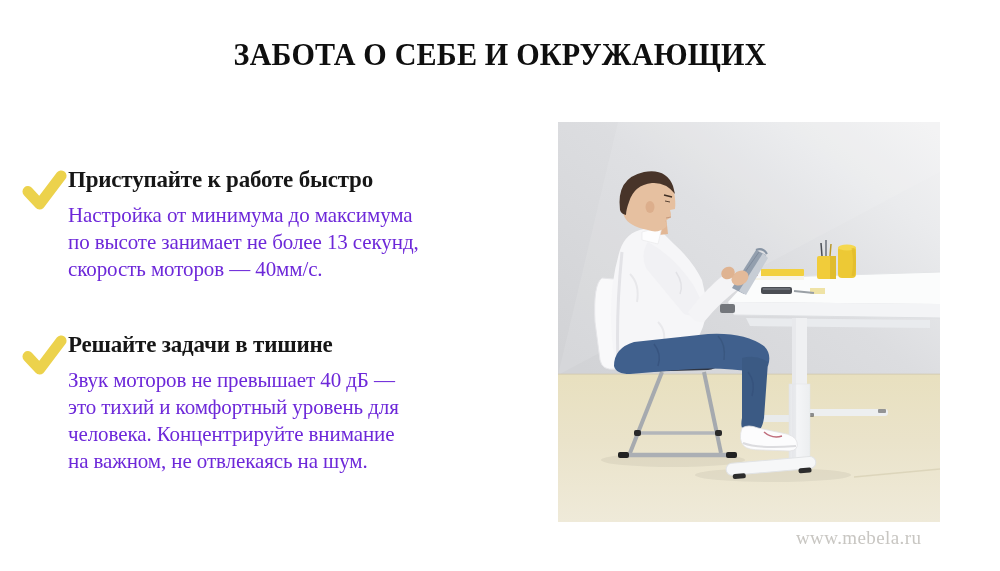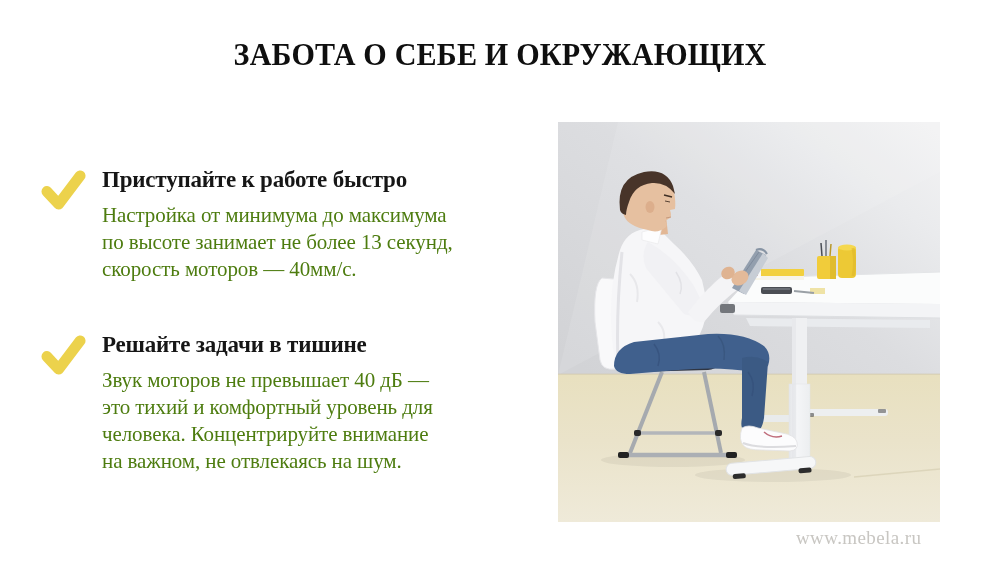--- a/index.html
+++ b/index.html
@@ -5,34 +5,34 @@
   html,body{margin:0;padding:0;background:#fff;}
   .slide{
     position:relative;width:1000px;height:571px;background:#ffffff;
     font-family:Liberation Serif, serif;overflow:hidden;
   }
   .title{
     position:absolute;top:37px;left:0;width:100%;margin:0;
     text-align:center;font-size:32px;line-height:34px;font-weight:bold;
     color:#0f0f0f;letter-spacing:.2px;transform:scaleX(.94);
   }
-  .feature{position:absolute;left:40px;width:470px;display:flex;gap:15px;}
+  .feature{position:absolute;left:21px;width:470px;display:flex;gap:0;}
   .f1{top:166px}
   .f2{top:331px}
   .check-wrap{width:47px;height:45px;flex:0 0 auto;margin-top:2px;}
   .check{
     fill:none;stroke:var(--accent-yellow,#ecd24c);
     stroke-width:11;stroke-linecap:round;stroke-linejoin:round;
   }
   .feature h2{
     margin:0 0 8px;font-size:23px;line-height:28px;color:#161616;
     font-weight:bold;letter-spacing:-.2px;
   }
   .feature p{
-    margin:0;font-size:21px;line-height:27px;color:#4d7c0f;
+    margin:0;font-size:21px;line-height:27px;color:#6d28d9;
     white-space:pre-line;letter-spacing:-.1px;
   }
   .photo{position:absolute;left:558px;top:122px;width:382px;height:400px;}
   .photo svg{display:block;width:100%;height:100%;}
   .watermark{
     position:absolute;left:796px;top:527px;font-size:19px;line-height:22px;
     color:#c8c6c2;letter-spacing:.4px;
     text-shadow:0 0 2px #fff,0 1px 3px rgba(255,255,255,.9);
   }
 </style>

